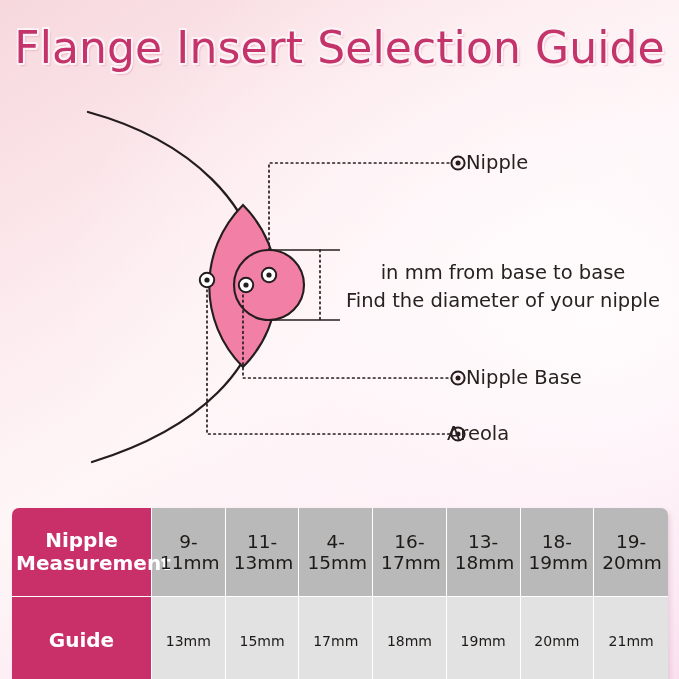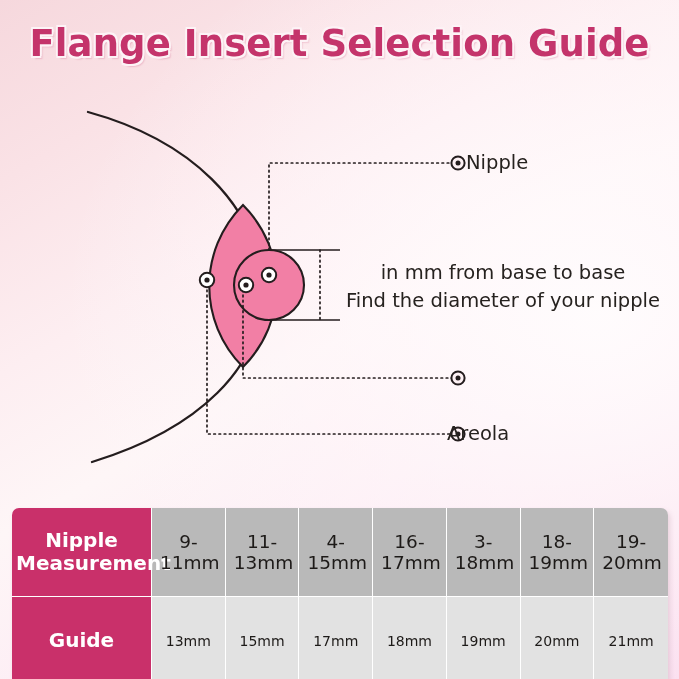--- a/index.html
+++ b/index.html
@@ -33,22 +33,22 @@
   #title-bar {
     position: absolute;
     left: 0;
     top: 22px;
     width: 679px;
     text-align: center;
   }
   #page-title {
     display: inline-block;
     font-family: "DejaVu Sans", sans-serif;
-    font-size: 37px;
-    font-weight: 700;
+    font-size: 44px;
+    font-weight: 400;
     letter-spacing: 0.1px;
     color: #c4346b;
     -webkit-text-stroke: 0px;
     text-shadow:
       -1.6px -1.6px 0 #fdf3f6,
        1.6px -1.6px 0 #fdf3f6,
       -1.6px  1.6px 0 #fdf3f6,
        1.6px  1.6px 0 #fdf3f6,
        0    -1.9px 0 #fdf3f6,
        0     1.9px 0 #fdf3f6,
@@ -192,40 +192,41 @@
       <circle cx="458" cy="378" r="2.5" fill="#241d1e"></circle>
     </g>
     <g>
       <circle cx="458" cy="434" r="6.6" fill="#fdf1f4" stroke="#241d1e" stroke-width="2"></circle>
       <circle cx="458" cy="434" r="2.5" fill="#241d1e"></circle>
     </g>
   </svg>
 
   <div class="callout-label" id="label-nipple">Nipple</div>
 
+  <div class="callout-label" id="label-nipple-base">Nipple Base</div>
 
   <div class="callout-label" id="label-areola">Areola</div>
 
   <div id="instruction-text">
     <span>in mm from base to base</span>
     <span>Find the diameter of your nipple</span>
   </div>
 
   <table id="size-table">
     <tbody>
       <tr>
         <td class="row-head">
           <div>Nipple</div>
           <div>Measurement</div>
         </td>
         <td class="head-cell">9-11mm</td>
         <td class="head-cell">11-13mm</td>
         <td class="head-cell">4-15mm</td>
         <td class="head-cell">16-17mm</td>
-        <td class="head-cell">3-18mm</td>
+        <td class="head-cell">13-18mm</td>
         <td class="head-cell">18-19mm</td>
         <td class="head-cell">19-20mm</td>
       </tr>
       <tr>
         <td class="row-head">Guide</td>
         <td class="body-cell">13mm</td>
         <td class="body-cell">15mm</td>
         <td class="body-cell">17mm</td>
         <td class="body-cell">18mm</td>
         <td class="body-cell">19mm</td>

